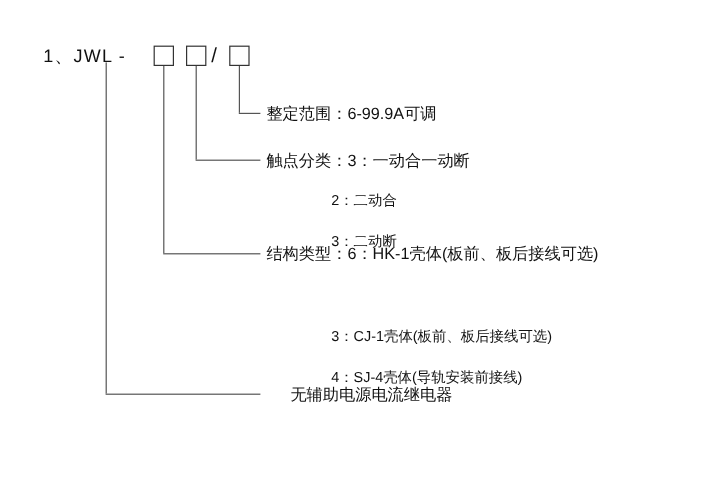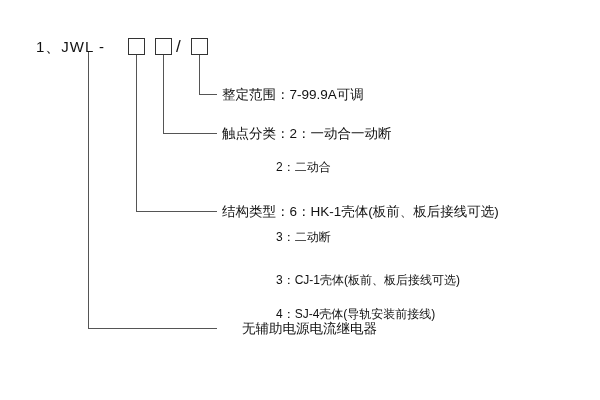--- a/index.html
+++ b/index.html
@@ -73,27 +73,27 @@
 
   <div class="model-label">1、JWL -</div>
 
   <div class="code-box" style="left:128px; top:38px;"></div>
   <div class="code-box" style="left:155px; top:38px;"></div>
   <div class="slash" style="left:176px; top:38px;">/</div>
   <div class="code-box" style="left:191px; top:38px;"></div>
 
   <div class="vline" style="left:199px; top:55px; height:39px;"></div>
   <div class="hline" style="left:199px; top:94px; width:18px;"></div>
-  <div class="desc" style="left:222px; top:88px;">整定范围：7-99.9A可调</div>
+  <div class="desc" style="left:222px; top:88px;">整定范围：6-99.9A可调</div>
 
   <div class="vline" style="left:163px; top:55px; height:78px;"></div>
   <div class="hline" style="left:163px; top:133px; width:54px;"></div>
-  <div class="desc" style="left:222px; top:127px;">触点分类：2：一动合一动断</div>
+  <div class="desc" style="left:222px; top:127px;">触点分类：3：一动合一动断</div>
   <div class="desc sub" style="left:276px; top:161px;">2：二动合</div>
-  <div class="desc sub" style="left:276px; top:195px;margin-top:36px;">3：二动断</div>
+  <div class="desc sub" style="left:276px; top:195px;">3：二动断</div>
 
   <div class="vline" style="left:136px; top:55px; height:156px;"></div>
   <div class="hline" style="left:136px; top:211px; width:81px;"></div>
   <div class="desc" style="left:222px; top:205px;">结构类型：6：HK-1壳体(板前、板后接线可选)</div>
   <div class="desc sub" style="left:276px; top:274px;">3：CJ-1壳体(板前、板后接线可选)</div>
   <div class="desc sub" style="left:276px; top:308px;">4：SJ-4壳体(导轨安装前接线)</div>
 
   <div class="vline" style="left:88px; top:52px; height:276px;"></div>
   <div class="hline" style="left:88px; top:328px; width:129px;"></div>
   <div class="desc" style="left:222px; top:322px;margin-left:20px;">无辅助电源电流继电器</div>

